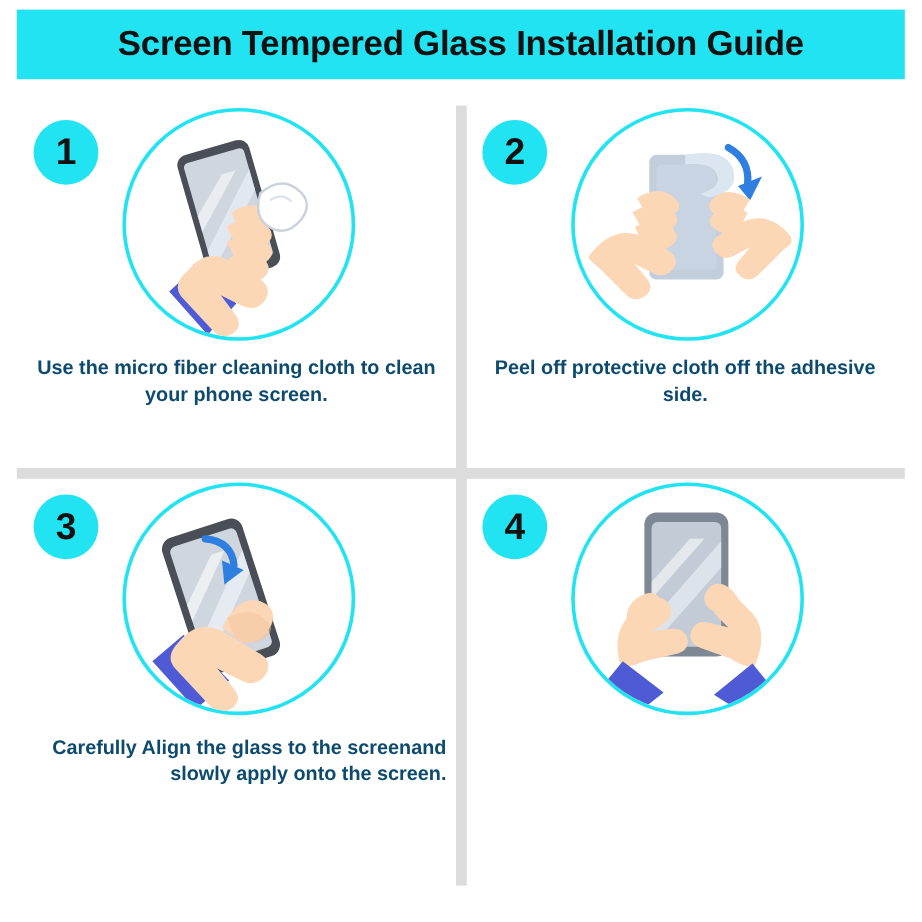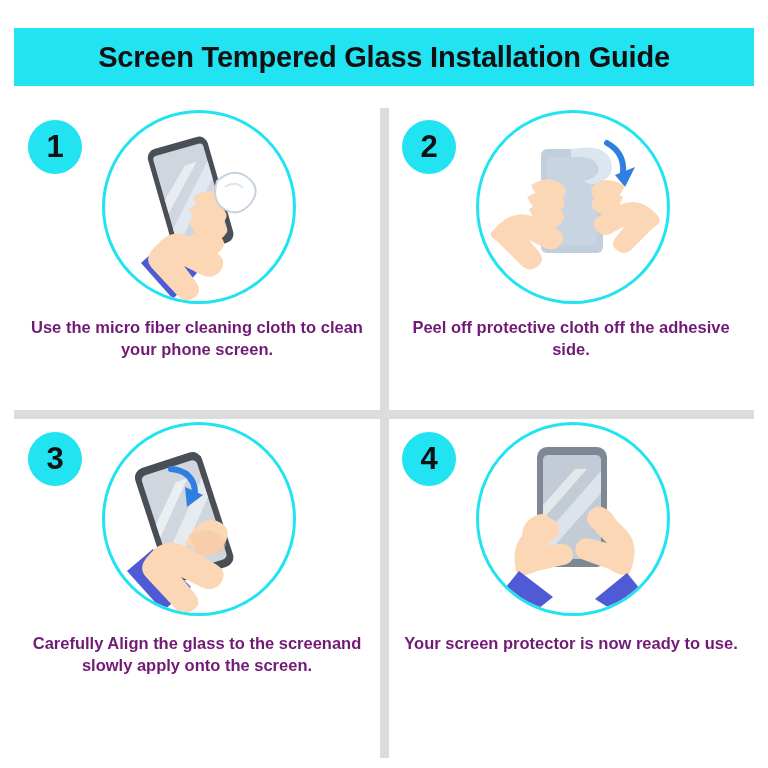--- a/index.html
+++ b/index.html
@@ -17,21 +17,21 @@
     position: relative;
     width: 768px;
     height: 768px;
     background: #ffffff;
     box-sizing: border-box;
     padding: 0 14px;
   }
 
   
   .header-band {
-    margin-top: 28px;
+    margin-top: 8px;
     height: 58px;
     background: #22e3f2;
     display: flex;
     align-items: center;
     justify-content: center;
   }
   .header-title {
     font-size: 29px;
     font-weight: bold;
     color: #111111;
@@ -111,24 +111,24 @@
   .circle-ring svg { display: block; }
 
   .caption {
     position: absolute;
     left: 8px;
     right: 8px;
     top: 208px;
     text-align: center;
     font-size: 16.5px;
     font-weight: bold;
-    color: #701a75;
+    color: #0c4a6e;
     line-height: 1.35;
   }
-  .cell.c3 .caption, .cell.c4 .caption { top: 212px; }
+  .cell.c3 .caption, .cell.c4 .caption { top: 212px; text-align: right; }
 </style>
 </head>
 <body>
 
 <div class="page">
 
   <div class="header-band">
     <div class="header-title">Screen Tempered Glass Installation Guide</div>
   </div>
 
@@ -237,17 +237,16 @@
 
             <path d="M22 168 L40 146 L74 172 L54 188 Z" fill="#4f5bd5"></path>
 
             <path d="M150 150 q12 -28 -2 -44 l-12 -12 q-9 -8 -17 -1 q-8 8 0 16 l9 9 l-16 -4 q-11 -3 -15 7 q-3 10 8 14 l25 9 q12 8 20 6 z" fill="#fcd7b6"></path>
             <path d="M134 112 q8 -16 -4 -26 q-11 -9 -19 0 q-7 9 2 17 z" fill="#fcd7b6"></path>
 
             <path d="M166 170 L148 148 L116 174 L138 188 Z" fill="#4f5bd5"></path>
           </svg>
         </div>
       </div>
-      <div class="caption">Your screen protector is now ready to use.</div>
     </div>
 
   </div>
 </div>
 
 </body></html>

